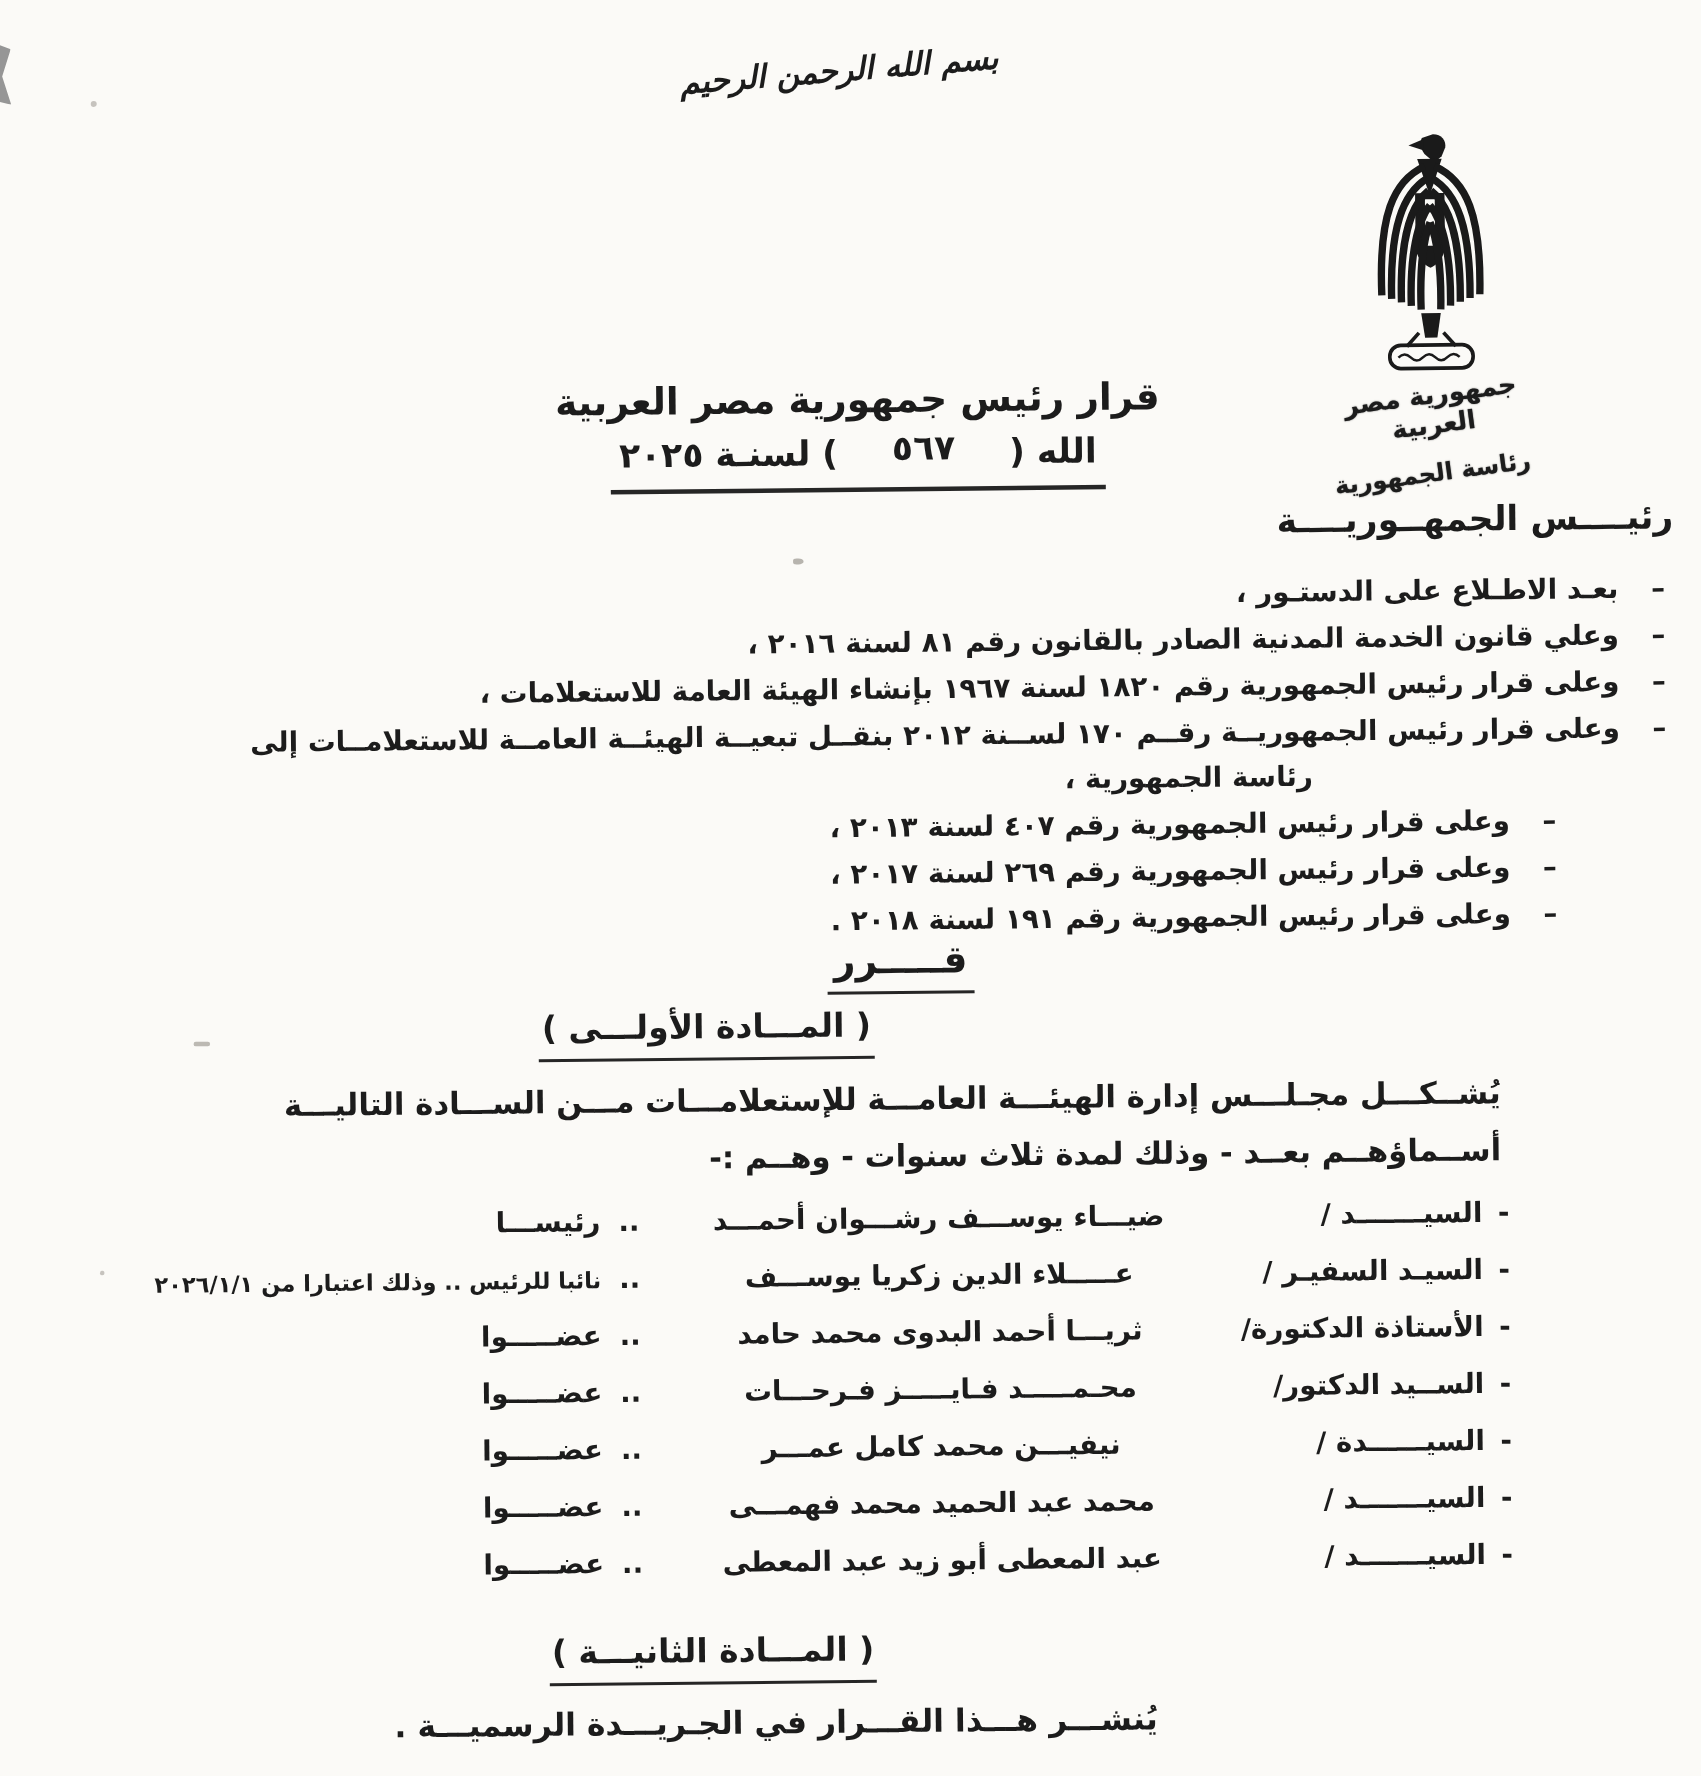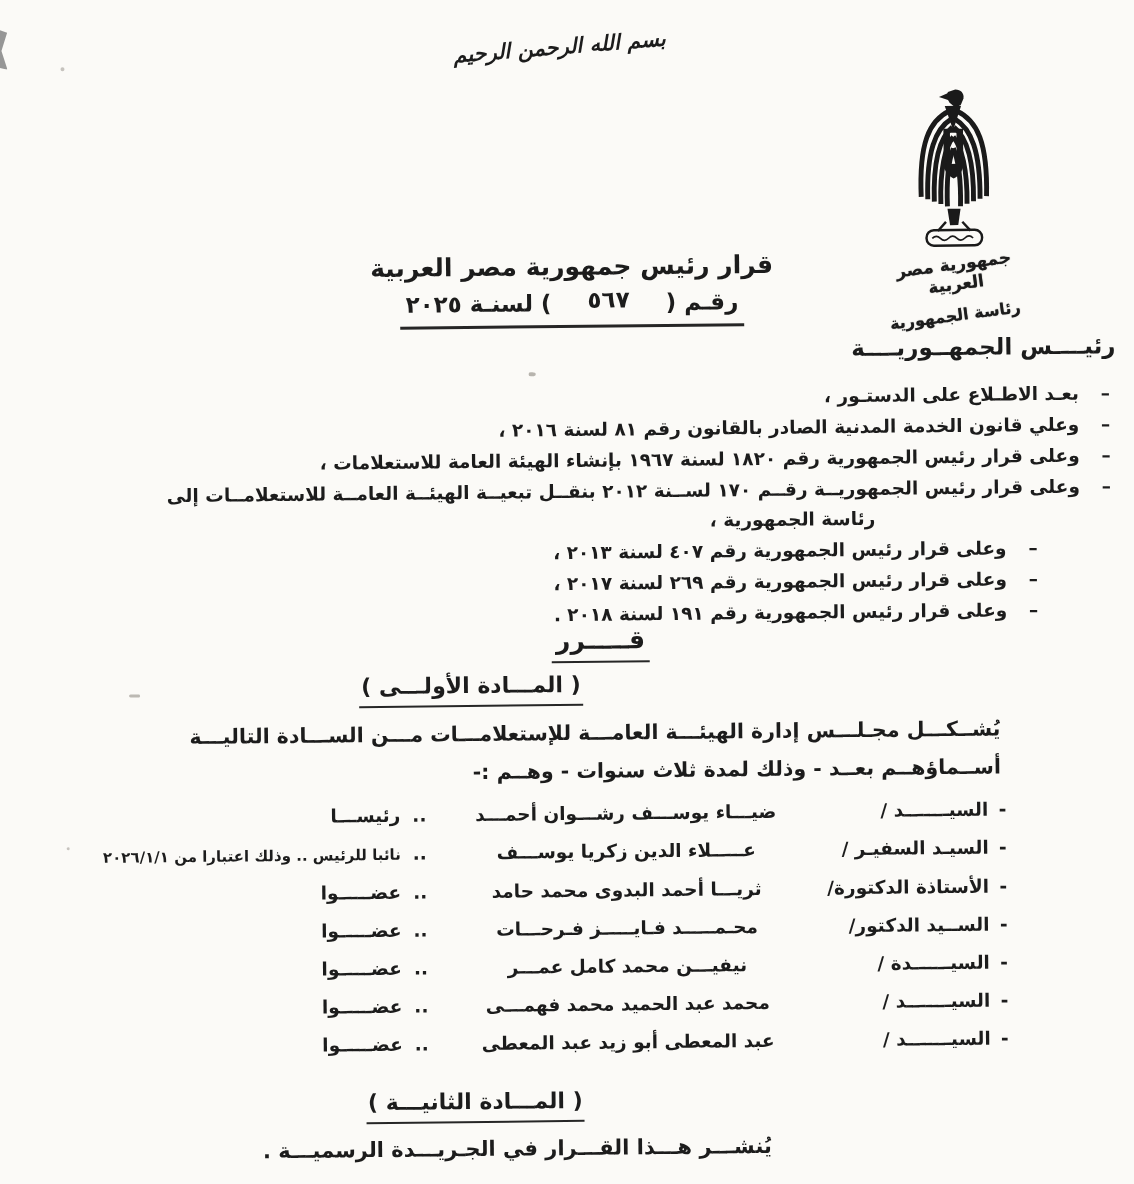--- a/index.html
+++ b/index.html
@@ -110,21 +110,21 @@
       <rect x="26" y="176" width="68" height="19" rx="9" fill="none" stroke="#1a1a1a" stroke-width="3"></rect>
       <path d="M33,186 q5,-5 10,0 t10,0 t10,0 t10,0 t10,0" stroke="#1a1a1a" stroke-width="2" fill="none"></path>
     </svg>
     <div class="emblem-country">جمهورية مصر العربية</div>
     <div class="emblem-office">رئاسة الجمهورية</div>
   </div>
 
   <div class="title-block">
     <div class="decree-title">قرار رئيس جمهورية مصر العربية</div>
     <div class="decree-no-line">
-      <span>رقـم (</span><span class="decree-num">٥٦٧</span><span>) لسنـة ٢٠٢٥</span>
+      <span>الله (</span><span class="decree-num">٥٦٧</span><span>) لسنـة ٢٠٢٥</span>
     </div>
   </div>
 
   <div class="issuer">رئيــــس الجمهــوريــــة</div>
 
   <div class="preamble">
     <div class="p-item">
       <span class="p-dash">–</span>
       <span class="p-text">بعـد الاطـلاع على الدستـور ،</span>
     </div>

